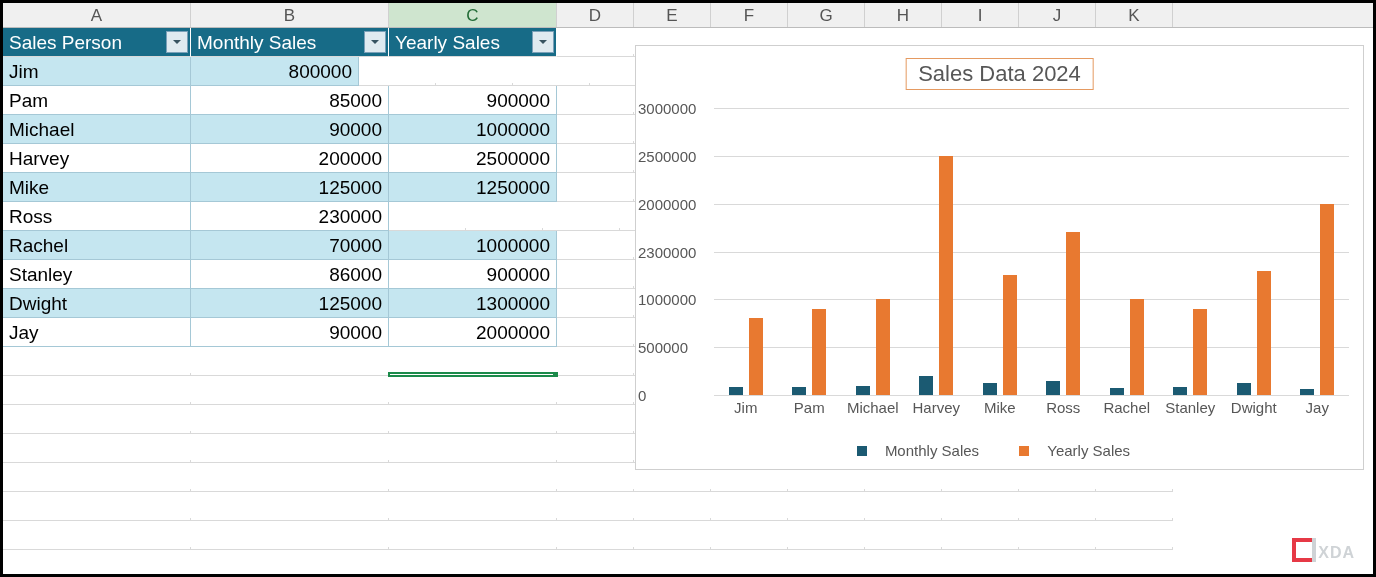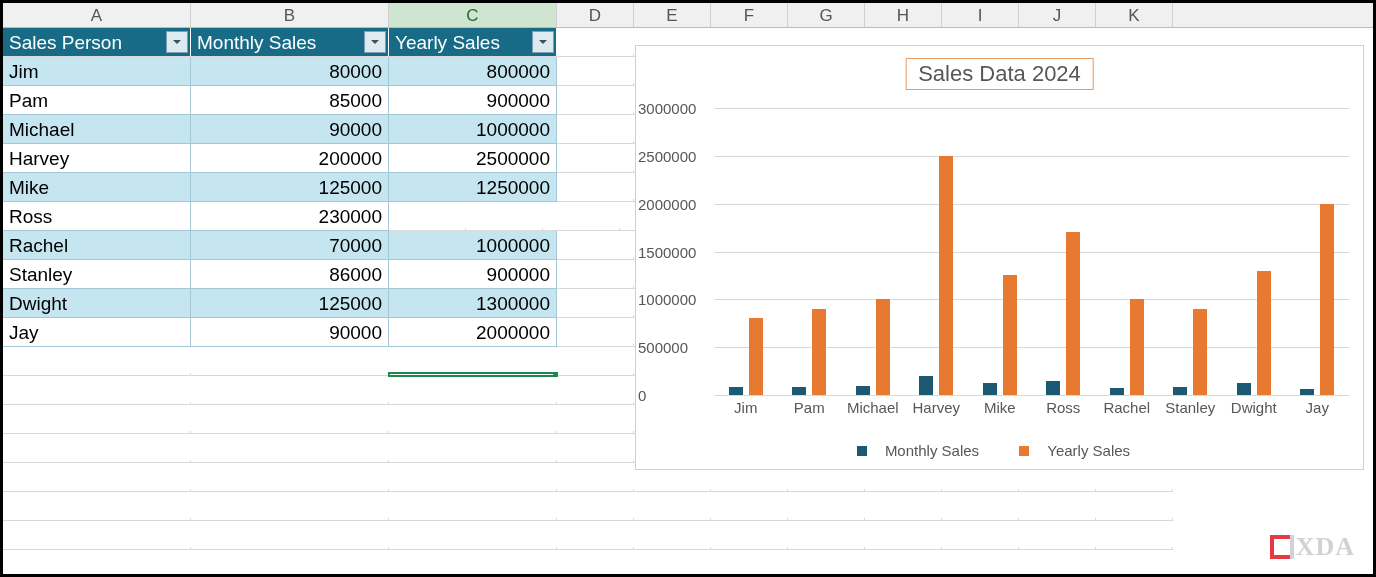--- a/index.html
+++ b/index.html
@@ -138,25 +138,25 @@
     text-align: center;
     font-size: 15px;
     color: #575757;
   }
   .legend span { display: inline-flex; align-items: center; margin: 0 12px; }
   .sw { display: inline-block; width: 10px; height: 10px; margin-right: 6px; }
   
   .logo {
     position: absolute;
     right: 18px; bottom: 12px;
-    font-size: 26px;
+    font-size: 16px;
     font-weight: 700;
     letter-spacing: 1px;
     color: #cfd3d6;
-    font-family: Liberation Serif, serif;
+    font-family: Liberation Sans, sans-serif;
   }
   .logo .sq {
     display: inline-block;
     width: 24px; height: 24px;
     border: 4px solid #e63946;
     margin-right: 2px;
     vertical-align: -4px;
     position: relative;
   }
   .logo .sq::before {
@@ -217,21 +217,20 @@
     <div class="cell cRest"></div>
     <div class="cell cRest"></div>
     <div class="cell cRest"></div>
     <div class="cell cRest"></div>
     <div class="cell cRest"></div>
   </div>
 
   <div id="data-rows">
       <div class="row">
         <div class="cell cA tblcell band0">Jim</div>
-        <div class="cell cB tblcell band0 num">80000</div>
         <div class="cell cC tblcell band0 num">800000</div>
         <div class="cell cRest"></div>
         <div class="cell cRest"></div>
         <div class="cell cRest"></div>
         <div class="cell cRest"></div>
         <div class="cell cRest"></div>
         <div class="cell cRest"></div>
         <div class="cell cRest"></div>
         <div class="cell cRest"></div>
       </div>
@@ -465,21 +464,21 @@
 <div class="chart">
   <div class="chart-title">Sales Data 2024</div>
   <div class="plot" id="plot">
       <div class="grid" style="top: 100%;"></div>
       <div class="ylab" style="top: 100%;">0</div>
       <div class="grid" style="top: 83.3333%;"></div>
       <div class="ylab" style="top: 83.3333%;">500000</div>
       <div class="grid" style="top: 66.6667%;"></div>
       <div class="ylab" style="top: 66.6667%;">1000000</div>
       <div class="grid" style="top: 50%;"></div>
-      <div class="ylab" style="top: 50%;">1500000</div>
+      <div class="ylab" style="top: 50%;">2300000</div>
       <div class="grid" style="top: 33.3333%;"></div>
       <div class="ylab" style="top: 33.3333%;">2000000</div>
       <div class="grid" style="top: 16.6667%;"></div>
       <div class="ylab" style="top: 16.6667%;">2500000</div>
       <div class="grid" style="top: 0%;"></div>
       <div class="ylab" style="top: 0%;">3000000</div>
       <div class="xcat" style="left: 5%; width: 10%;">Jim</div>
       <div class="bar m" style="left: calc(5% - 17px); height: 2.66667%;"></div>
       <div class="bar y" style="left: calc(5% + 3px); height: 26.6667%;"></div>
       <div class="xcat" style="left: 15%; width: 10%;">Pam</div>

